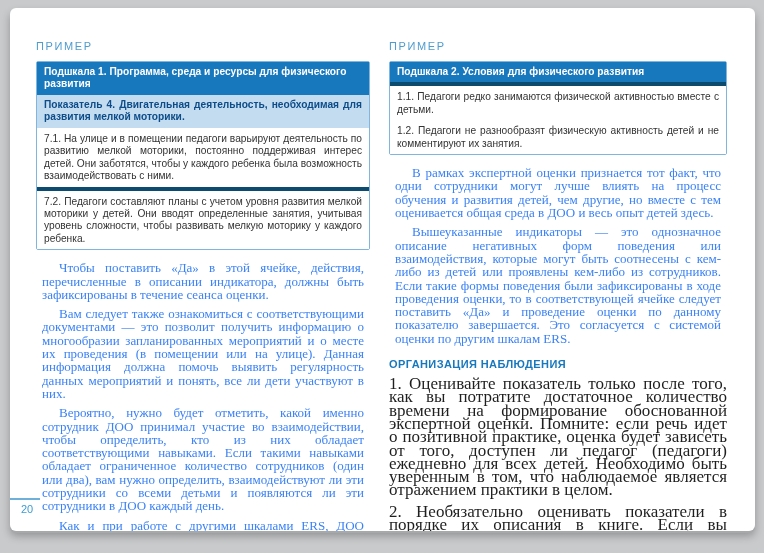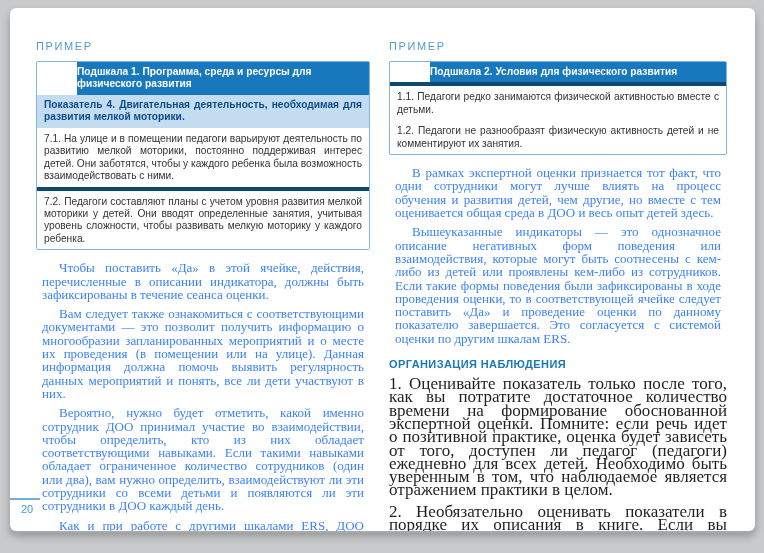--- a/index.html
+++ b/index.html
@@ -26,22 +26,21 @@
   }
 
   .exbox{
     border:1px solid #7fb5de;border-radius:2px;
     font-family:"Liberation Sans", sans-serif;
     font-size:10.2px;line-height:1.22;
     margin-bottom:11px;
   }
   .exbox-head{
     background:#1878be;color:#ffffff;font-weight:bold;
-    padding:4px 0;
-    margin-left:40px;
+    padding:4px 7px;
   }
   .exbox-sub{
     background:#c3dcf0;color:#0d4c88;font-weight:bold;
     padding:4px 7px;text-align:justify;
   }
   .exbox-item{
     background:#ffffff;color:#333333;
     padding:5px 7px 4px 7px;text-align:justify;
     border-top:4px solid #0c4a6e;
   }

